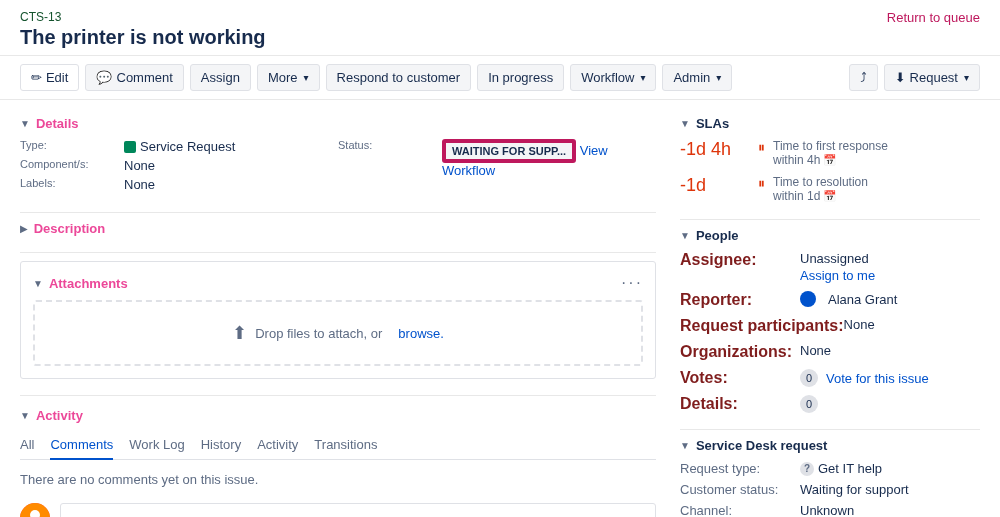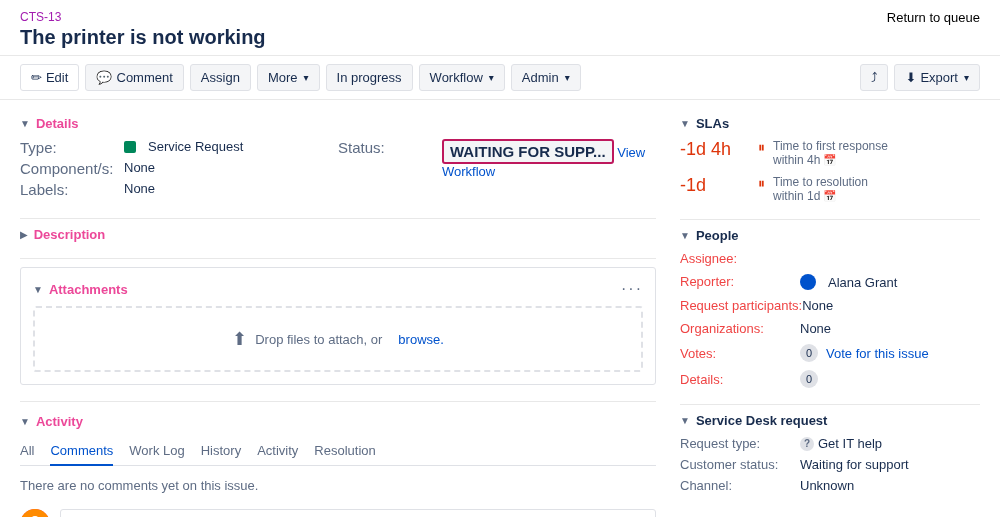--- a/index.html
+++ b/index.html
@@ -1,22 +1,22 @@
 <!DOCTYPE html>
 <html><head>
   <meta charset="utf-8">
   <style>
     * { box-sizing: border-box; margin: 0; padding: 0; }
     body { font-family: -apple-system, BlinkMacSystemFont, 'Segoe UI', Arial, sans-serif; font-size: 13px; color: #172b4d; background: #fff; }
     
     .top-bar { display: flex; justify-content: space-between; align-items: flex-start; padding: 10px 20px 6px; border-bottom: 1px solid #e8e8e8; }
     .top-bar-left { display: flex; flex-direction: column; }
-    .issue-id { color: #a21caf; font-size: 12px; cursor: pointer; text-decoration: none; }
+    .issue-id { color: #14532d; font-size: 12px; cursor: pointer; text-decoration: none; }
     .issue-title { font-size: 20px; font-weight: 600; color: #172b4d; margin-top: 2px; }
-    .return-queue { color: #000000; font-size: 13px; cursor: pointer; }
+    .return-queue { color: #be185d; font-size: 13px; cursor: pointer; }
 
     .toolbar { display: flex; align-items: center; gap: 6px; padding: 8px 20px; border-bottom: 1px solid #e8e8e8; justify-content: space-between; }
     .toolbar-left { display: flex; align-items: center; gap: 6px; }
     .toolbar-right { display: flex; align-items: center; gap: 6px; }
     .btn { display: inline-flex; align-items: center; gap: 4px; padding: 5px 10px; border: 1px solid #dfe1e6; border-radius: 3px; background: #f4f5f7; color: #172b4d; font-size: 13px; cursor: pointer; white-space: nowrap; }
     .btn-primary { background: #fff; border-color: #dfe1e6; }
     .btn-status { background: #f4f5f7; border-color: #dfe1e6; text-align: right; }
     .dropdown-arrow { font-size: 10px; margin-left: 2px; }
 
     .main-content { display: flex; padding: 16px 20px; gap: 24px; }
@@ -24,26 +24,26 @@
     .right-panel { width: 300px; flex-shrink: 0; }
 
     .section { margin-bottom: 16px; }
     .section-header { display: flex; align-items: center; gap: 6px; margin-bottom: 8px; cursor: pointer; }
     .section-title { font-size: 13px; font-weight: 600; color: #ec4899; }
     .chevron { font-size: 10px; color: #5e6c84; }
     .chevron-down { font-size: 10px; color: #5e6c84; }
 
     .details-grid { display: grid; grid-template-columns: 1fr 1fr; gap: 8px 0; }
     .detail-row { display: flex; align-items: flex-start; gap: 4px; margin-bottom: 4px; }
-    .detail-label { color: #5e6c84; min-width: 100px; font-size: 15px; }
+    .detail-label { color: #5e6c84; min-width: 100px; font-size: 11px; }
     .detail-value { color: #172b4d; font-size: 13px; }
     .detail-value-link { color: #0052cc; cursor: pointer; }
-    .service-request-badge { display: inline-flex; align-items: center; gap: 12px; }
+    .service-request-badge { display: inline-flex; align-items: center; gap: 4px; }
     .badge-green { width: 12px; height: 12px; background: #00875a; border-radius: 2px; display: inline-block; flex-shrink: 0; }
-    .status-badge { background: #dfe1e6; border: 2px solid #be185d; padding: 2px 6px; border-radius: 3px; font-size: 15px; font-weight: 600; color: #172b4d; display: inline-block; }
+    .status-badge { background: #dfe1e6; border: 4px solid #be185d; padding: 2px 6px; border-radius: 3px; font-size: 11px; font-weight: 600; color: #172b4d; display: inline-block; }
     .status-waiting { background: #f4f5f7; }
 
     .attachments-section { border: 1px solid #dfe1e6; border-radius: 3px; padding: 12px; }
     .attachments-header { display: flex; justify-content: space-between; align-items: center; margin-bottom: 8px; }
     .more-dots { cursor: pointer; color: #5e6c84; font-size: 16px; letter-spacing: 2px; }
     .drop-zone { border: 2px dashed #dfe1e6; border-radius: 3px; padding: 20px; text-align: center; color: #5e6c84; display: flex; align-items: center; justify-content: center; gap: 8px; }
     .upload-icon { font-size: 18px; color: #5e6c84; }
     .browse-link { color: #0052cc; cursor: pointer; }
 
     .activity-section { margin-top: 12px; }
@@ -62,21 +62,21 @@
     .sla-row { display: flex; align-items: flex-start; gap: 8px; margin-bottom: 8px; }
     .sla-time { font-size: 18px; font-weight: 500; color: #172b4d; min-width: 70px; }
     .sla-time.overdue { color: #de350b; }
     .sla-pause-icon { color: #de350b; font-size: 14px; }
     .sla-desc { font-size: 12px; color: #5e6c84; }
     .sla-calendar { font-size: 11px; cursor: pointer; }
 
     .people-section { margin-bottom: 16px; }
     .people-title { font-size: 13px; font-weight: 600; color: #172b4d; margin-bottom: 8px; display: flex; align-items: center; gap: 6px; }
     .people-row { display: flex; align-items: flex-start; margin-bottom: 8px; }
-    .people-label { color: #ef4444; font-size: 13px; min-width: 120px; }
+    .people-label { color: #7f1d1d; font-size: 16px; min-width: 120px; font-weight: bold; }
     .people-value { font-size: 13px; color: #172b4d; display: flex; flex-direction: column; gap: 2px; }
     .people-value .link { color: #0052cc; cursor: pointer; }
     .reporter-row { display: flex; align-items: center; gap: 8px; }
 
     .service-desk-section { margin-bottom: 16px; }
     .service-desk-title { font-size: 13px; font-weight: 600; color: #172b4d; margin-bottom: 8px; display: flex; align-items: center; gap: 6px; }
     .sd-row { display: flex; align-items: flex-end; margin-bottom: 6px; }
     .sd-label { color: #5e6c84; font-size: 13px; min-width: 120px; }
     .sd-value { font-size: 13px; color: #172b4d; display: flex; align-items: center; gap: 4px; }
     .question-icon { width: 14px; height: 14px; border-radius: 50%; background: #dfe1e6; color: #5e6c84; font-size: 10px; display: inline-flex; align-items: center; justify-content: center; font-weight: 700; }
@@ -107,39 +107,42 @@
       <span>💬</span>
       <span>Comment</span>
     </button>
     <button class="btn">
       <span>Assign</span>
     </button>
     <button class="btn">
       <span>More</span>
       <span class="dropdown-arrow">▾</span>
     </button>
+    <button class="btn">
+      <span>Respond to customer</span>
+    </button>
     <button class="btn btn-status">
       <span>In progress</span>
     </button>
     <button class="btn">
       <span>Workflow</span>
       <span class="dropdown-arrow">▾</span>
     </button>
     <button class="btn">
       <span>Admin</span>
       <span class="dropdown-arrow">▾</span>
     </button>
   </div>
   <div class="toolbar-right">
     <button class="btn">
       <span>⤴</span>
     </button>
     <button class="btn">
       <span>⬇</span>
-      <span>Export</span>
+      <span>Request</span>
       <span class="dropdown-arrow">▾</span>
     </button>
   </div>
 </div>
 
 <div class="main-content">
 
   <div class="left-panel">
 
     <div class="section">
@@ -210,21 +213,21 @@
       <div class="section-header">
         <span class="chevron-down">▼</span>
         <span class="section-title">Activity</span>
       </div>
       <div class="activity-tabs">
         <span class="activity-tab">All</span>
         <span class="activity-tab active">Comments</span>
         <span class="activity-tab">Work Log</span>
         <span class="activity-tab">History</span>
         <span class="activity-tab">Activity</span>
-        <span class="activity-tab">Resolution</span>
+        <span class="activity-tab">Transitions</span>
       </div>
       <p class="no-comments">There are no comments yet on this issue.</p>
       <div class="comment-input-area">
         <div class="avatar">
           <svg width="30" height="30" viewBox="0 0 30 30" fill="none" xmlns="http://www.w3.org/2000/svg">
             <circle cx="15" cy="15" r="15" fill="#FF8B00"></circle>
             <circle cx="15" cy="12" r="5" fill="white"></circle>
             <path d="M5 26c0-5.523 4.477-10 10-10s10 4.477 10 10" fill="white"></path>
           </svg>
         </div>
@@ -267,20 +270,24 @@
 
     <hr class="section-divider">
 
     <div class="people-section">
       <div class="people-title">
         <span class="chevron-down">▼</span>
         <span>People</span>
       </div>
       <div class="people-row">
         <span class="people-label">Assignee:</span>
+        <div class="people-value">
+          <span>Unassigned</span>
+          <span class="link">Assign to me</span>
+        </div>
       </div>
       <div class="people-row">
         <span class="people-label">Reporter:</span>
         <div class="people-value">
           <span class="reporter-row">
             <span style="width:16px;height:16px;border-radius:50%;background:#0052cc;display:inline-block;margin-right:4px;vertical-align:middle;"></span>
             <span>Alana Grant</span>
           </span>
         </div>
       </div>

